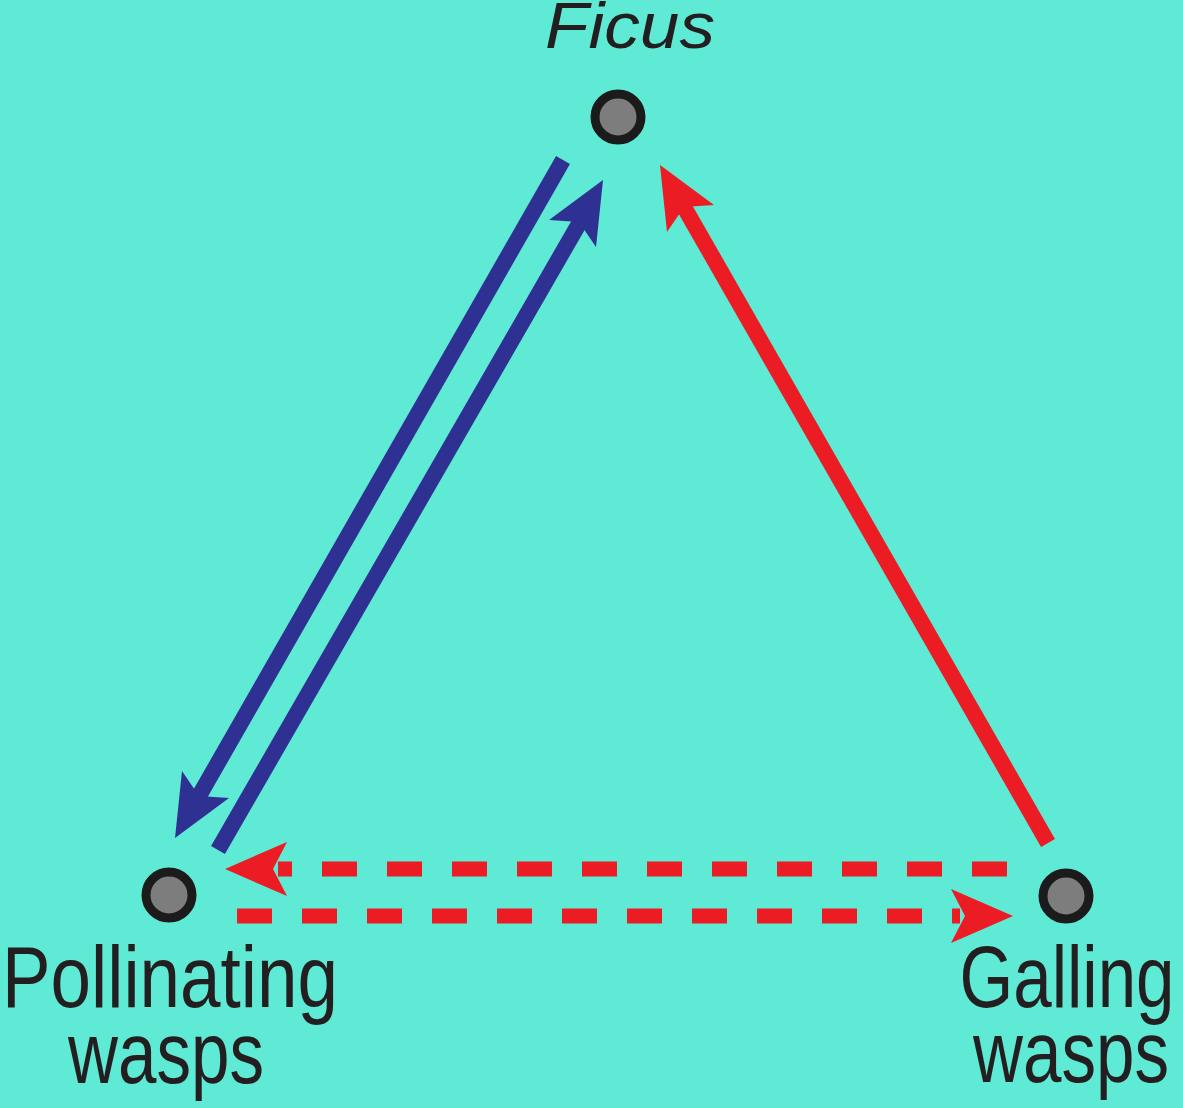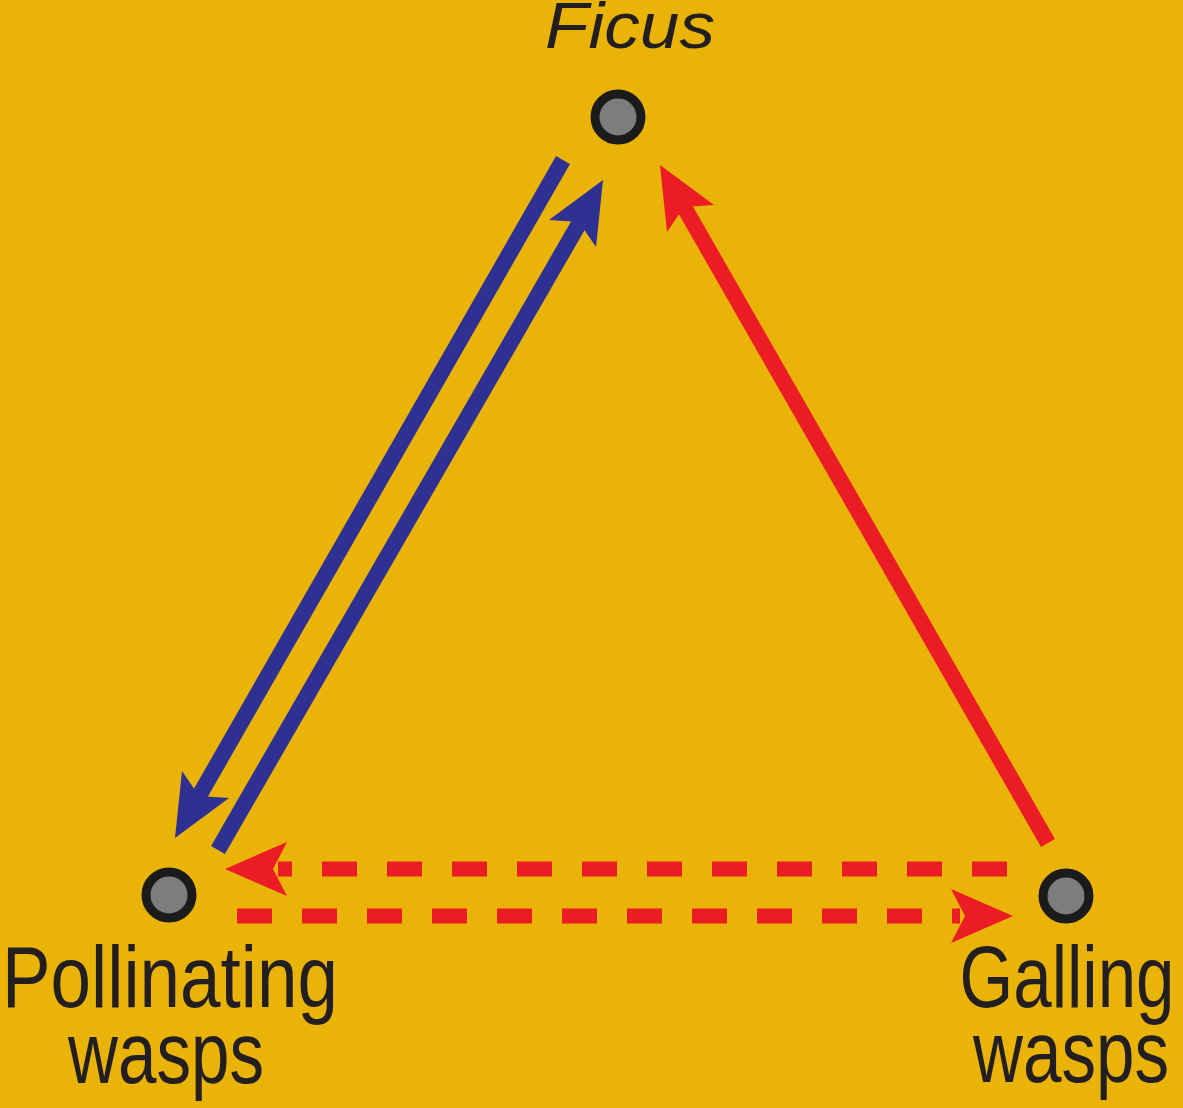--- a/index.html
+++ b/index.html
@@ -4,21 +4,21 @@
 <style>
   html, body {
     margin: 0;
     padding: 0;
     background: #ffffff;
   }
   .figure-canvas {
     width: 1183px;
     height: 1108px;
     position: relative;
-    background: #eab308;
+    background: #5eead4;
     overflow: hidden;
   }
   svg {
     display: block;
   }
   .node-circle {
     fill: var(--node-fill, #7d7d7d);
     stroke: var(--node-stroke, #1b1b1b);
     stroke-width: 9;
   }

